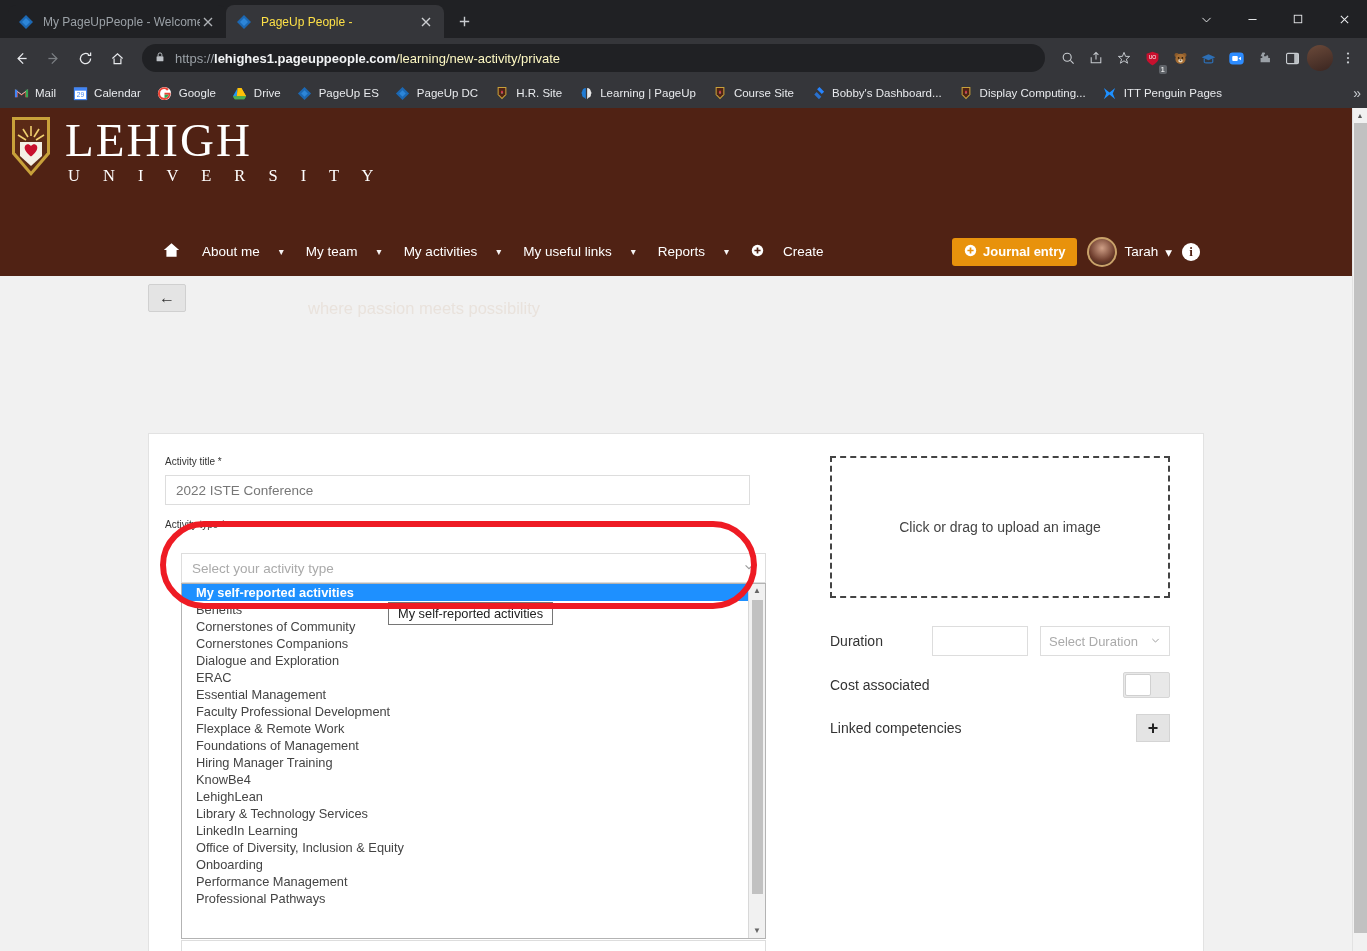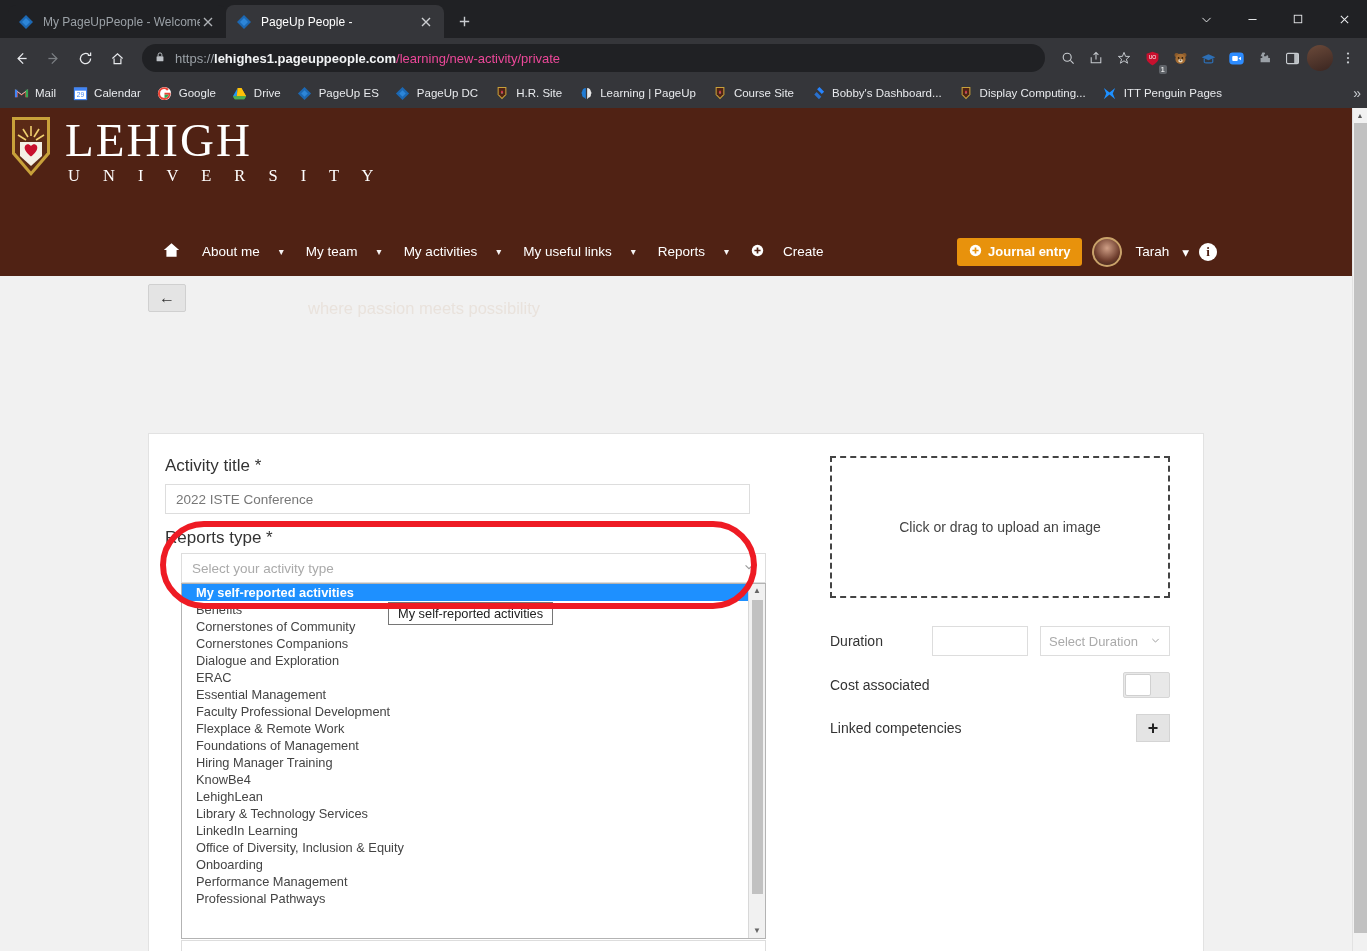--- a/index.html
+++ b/index.html
@@ -17,21 +17,21 @@
     height: 38px; background: #202124;
     display: flex; align-items: flex-end; position: relative;
   }
   .tabstrip { display: flex; align-items: flex-end; padding-left: 8px; height: 38px; }
   .tab {
     height: 33px; width: 218px; display: flex; align-items: center;
     padding: 0 10px; border-radius: 8px 8px 0 0;
     color: #c8ccd0; font-size: 12px; position: relative;
   }
   .tab.inactive { background: #202124; color: #9aa0a6; }
-  .tab.active { background: #35363a; color: #ffffff; }
+  .tab.active { background: #35363a; color: #fde047; }
   .tab .favicon { width: 16px; height: 16px; flex: 0 0 16px; margin-right: 9px; }
   .tab .ttl {
     flex: 1; white-space: nowrap; overflow: hidden;
     text-overflow: clip; font-size: 12px;
   }
   .tab .tabclose { width: 16px; height: 16px; flex:0 0 16px; opacity: .85; }
   .newtab { width: 28px; height: 28px; margin-left: 6px; margin-bottom: 3px;
             display:flex; align-items:center; justify-content:center; color:#c8ccd0; }
 
   .wincontrols {
@@ -48,21 +48,21 @@
   .tbbtn { width: 30px; height: 30px; display: flex; align-items: center;
            justify-content: center; color: #c8ccd0; border-radius: 50%; }
   .omnibox {
     flex: 1; height: 28px; background: #202124; border-radius: 14px;
     display: flex; align-items: center; padding: 0 12px; margin: 0 8px;
     color: #bdc1c6; font-size: 13px; gap: 9px; min-width: 0;
   }
   .omnibox .urltext { white-space: nowrap; overflow: hidden; }
   .omnibox .urltext .scheme { color: #9aa0a6; }
   .omnibox .urltext .host { color: #f1f3f4; font-weight: bold; }
-  .omnibox .urltext .path { color: #ec4899; }
+  .omnibox .urltext .path { color: #fef9c3; }
   .tbicons { display: flex; align-items: center; gap: 2px; }
   .exticon { width: 26px; height: 26px; display:flex; align-items:center; justify-content:center;
              position: relative; }
   .avatar-btn { width: 26px; height: 26px; border-radius: 50%; overflow: hidden;
                 background: linear-gradient(160deg,#6b4a3a 0%,#3a2520 100%); }
 
   .bookmarks {
     height: 30px; background: #35363a; display: flex; align-items: center;
     padding: 0 6px; gap: 2px; overflow: hidden; position: relative;
   }
@@ -96,27 +96,27 @@
   }
   .lu-nav {
     position: absolute; left: 0; right: 0; top: 124px; height: 39px;
     display: flex; align-items: center; padding-left: 152px; gap: 0px;
   }
   .navitem {
     color: #fff; font-size: 13.5px; padding: 6px 11px; white-space: nowrap;
     display: flex; align-items: center; gap: 19px;
   }
   .navitem .caret { font-size: 10px; opacity: .95; }
-  .nav-right { position: absolute; right: 135px; top: 0; height: 39px;
+  .nav-right { position: absolute; right: 152px; top: 0; height: 39px;
                display: flex; align-items: center; gap: 10px; }
   .journal-btn {
     background: #e8920c; color: #fff; font-size: 13px; font-weight: bold;
     padding: 6px 12px; border-radius: 3px; display: flex; align-items: center; gap: 6px;
   }
-  .user-chip { display: flex; align-items: center; gap: 13px; color: #fff; font-size: 13.5px; }
+  .user-chip { display: flex; align-items: center; gap: 7px; color: #fff; font-size: 13.5px; }
   .user-av {
     width: 30px; height: 30px; border-radius: 50%; border: 2px solid #c9a26a;
     background: radial-gradient(circle at 50% 35%, #cf9f86 0%, #6d3c2c 60%, #2e1b14 100%);
   }
   .info-i {
     width: 18px; height: 18px; border-radius: 50%; background: #fff; color: #502214;
     font-family: "Liberation Serif", serif; font-weight: bold; font-size: 13px;
     display: flex; align-items: center; justify-content: center;
   }
 
@@ -128,21 +128,21 @@
   }
 
   .card {
     position: absolute; left: 148px; top: 325px; width: 1056px; background: #fff;
     border: 1px solid #e2e2e2; min-height: 570px;
   }
   .card-inner { display: flex; padding: 22px 24px 0 16px; }
   .col-left { width: 600px; position: relative; }
   .col-right { width: 340px; margin-left: 65px; }
 
-  .flabel { font-size: 17px; color: #333; margin-bottom: 8px; font-weight: normal; }
+  .flabel { font-size: 10px; color: #333; margin-bottom: 8px; font-weight: normal; }
   .finput {
     width: 585px; height: 30px; border: 1px solid #ddd; background: #fff;
     padding: 4px 10px; font-size: 13.5px; color: #777;
     font-family: "Liberation Sans", sans-serif;
   }
   .fgroup { margin-bottom: 14px; }
 
   .uploadbox {
     border: 2px dashed #444; height: 142px; display: flex; align-items: center;
     justify-content: center; color: #444; font-size: 14px; margin-bottom: 28px;
@@ -636,21 +636,21 @@
       <div class="card">
         <div class="card-inner">
 
           <div class="col-left">
             <div class="fgroup">
               <div class="flabel">Activity title *</div>
               <input class="finput" type="text" value="2022 ISTE Conference" style="">
             </div>
 
             <div class="fgroup">
-              <div class="flabel">Reports type *</div>
+              <div class="flabel">Activity type *</div>
             </div>
 
             <div class="selectbox">
               <span>Select your activity type</span>
               <span>
                 <svg viewBox="0 0 14 14" width="12" height="12">
                     <path d="M3 5 L7 9 L11 5" stroke="#999" stroke-width="1.2" fill="none"></path>
                   </svg>
               </span>
             </div>

